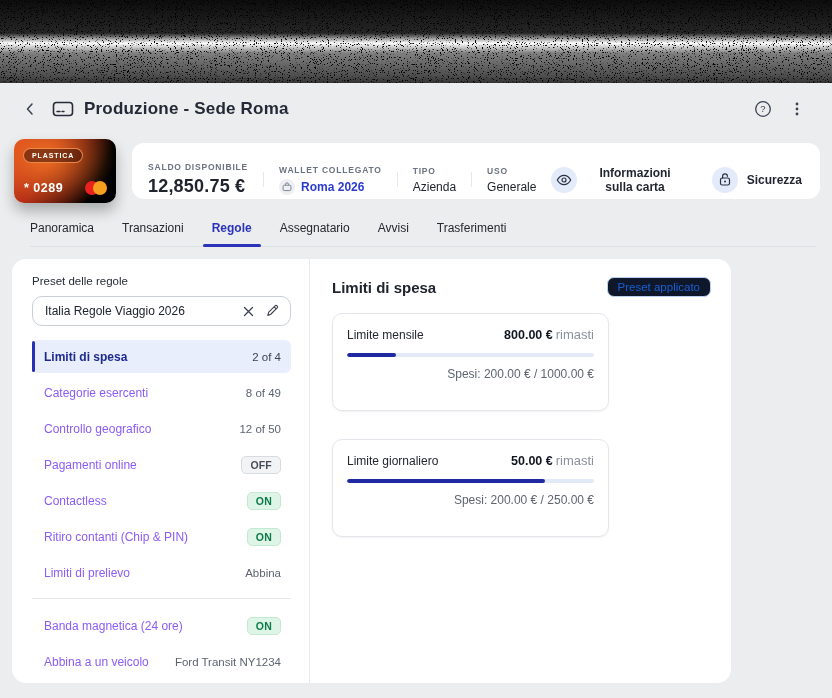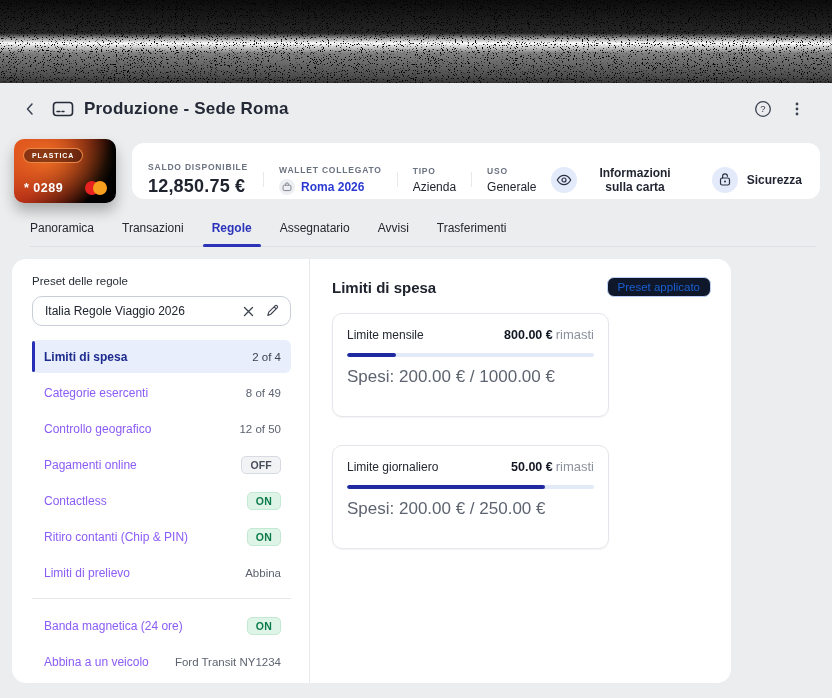--- a/index.html
+++ b/index.html
@@ -88,21 +88,21 @@
   .limits-header { display:flex; align-items:center; justify-content:space-between; margin-bottom:16px; }
   .limits-title { font-size:15px; font-weight:700; color:#20242e; }
   .preset-chip { font-size:11.5px; color:#1a5fd0; background:#0f172a; border:1px solid #bad0f5; border-radius:7px; padding:3px 10px; font-weight:500; cursor:pointer; }
   .limit-card { width:277px; border:1px solid #e3e6eb; border-radius:10px; padding:11px 14px 29px; margin-bottom:28px; box-shadow:0 1px 2px rgba(16,24,40,.05); }
   .lc-top { display:flex; justify-content:space-between; align-items:baseline; margin-bottom:10px; }
   .lc-label { font-size:12px; color:#23272f; font-weight:500; }
   .lc-remaining strong { font-size:12.5px; color:#111722; font-weight:700; }
   .lc-remaining .suffix { font-size:13px; color:#8b919d; margin-left:3px; }
   .lc-track { height:4px; background:#e2eaf8; border-radius:4px; overflow:hidden; margin-bottom:10px; }
   .lc-fill { height:100%; background:#1f2aa0; border-radius:4px; }
-  .lc-spent { text-align:left; font-size:17px; color:#5d6470; }
+  .lc-spent { text-align:right; font-size:12px; color:#5d6470; }
 </style>
 </head>
 <body>
 
 <div class="stage">
 
   <div class="noise-band">
     <svg width="832" height="83">
       <defs>
         <filter id="grain" x="0" y="0" width="100%" height="100%">

